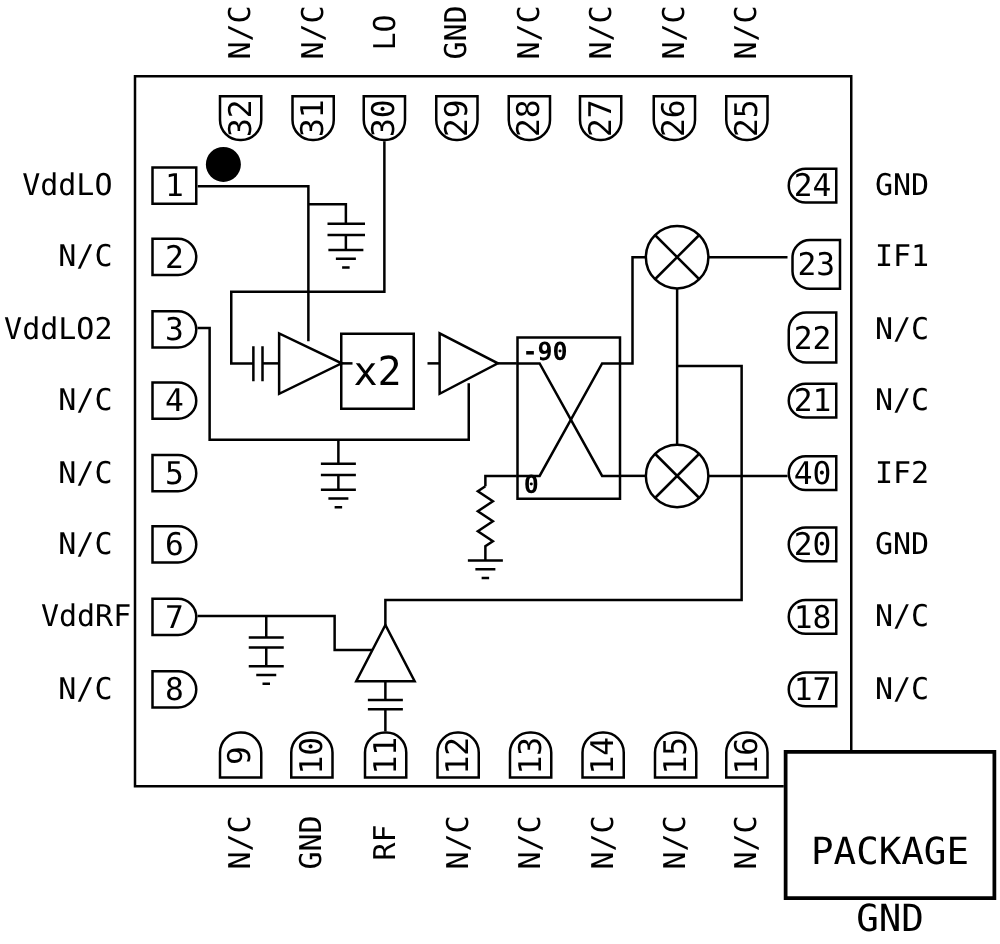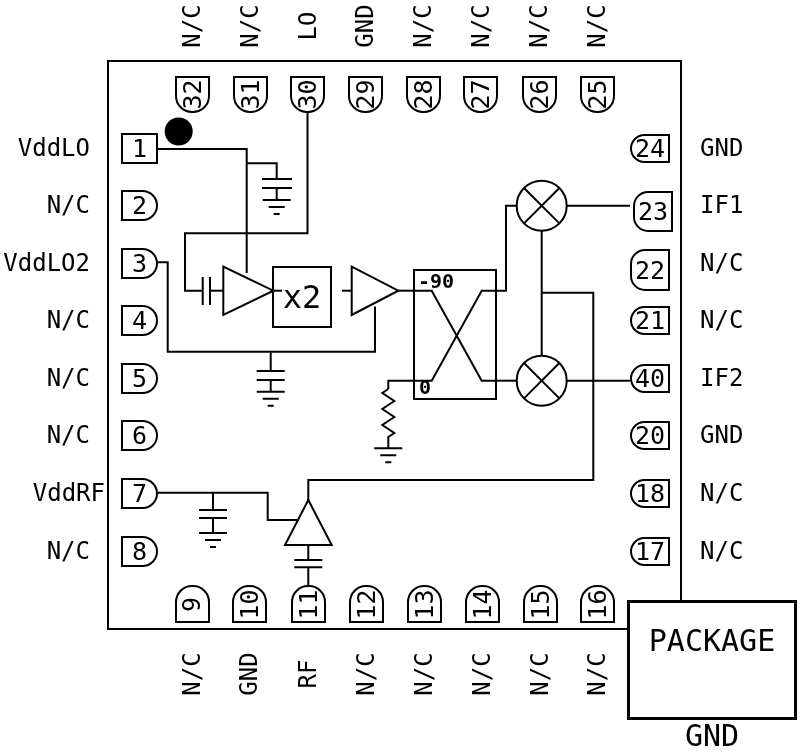--- a/index.html
+++ b/index.html
@@ -23,21 +23,21 @@
   .rlabel{position:absolute;width:100px;height:26px;line-height:26px;text-align:center;
           font-size:24px;transform:rotate(-90deg);white-space:nowrap;}
   .block{position:absolute;border:2px solid #000;box-sizing:border-box;background:transparent;}
   .doubler{left:272px;top:266px;width:60px;height:62px;display:flex;align-items:center;
            justify-content:center;font-size:32px;}
   .hybrid{left:413px;top:269px;width:84px;height:131px;font-weight:bold;}
   .hybrid .h-top{position:absolute;left:3px;top:0px;font-size:20px;line-height:20px;}
   .hybrid .h-bot{position:absolute;left:4px;bottom:1px;font-size:20px;line-height:20px;}
   .pkgbase{position:absolute;left:627px;top:600px;width:170px;height:120px;
            border:3px solid #000;box-sizing:border-box;background:#fff;
-           text-align:center;font-size:30px;line-height:36px;padding-top:20px;}
+           text-align:center;font-size:30px;line-height:36px;padding-top:61px;}
   .pkgbase-gnd{position:absolute;left:627px;top:721px;width:170px;text-align:center;
            font-size:30px;line-height:30px;}
 </style>
 </head>
 <body>
 
 <div id="stage">
 
   <div class="package-outline"></div>
 

